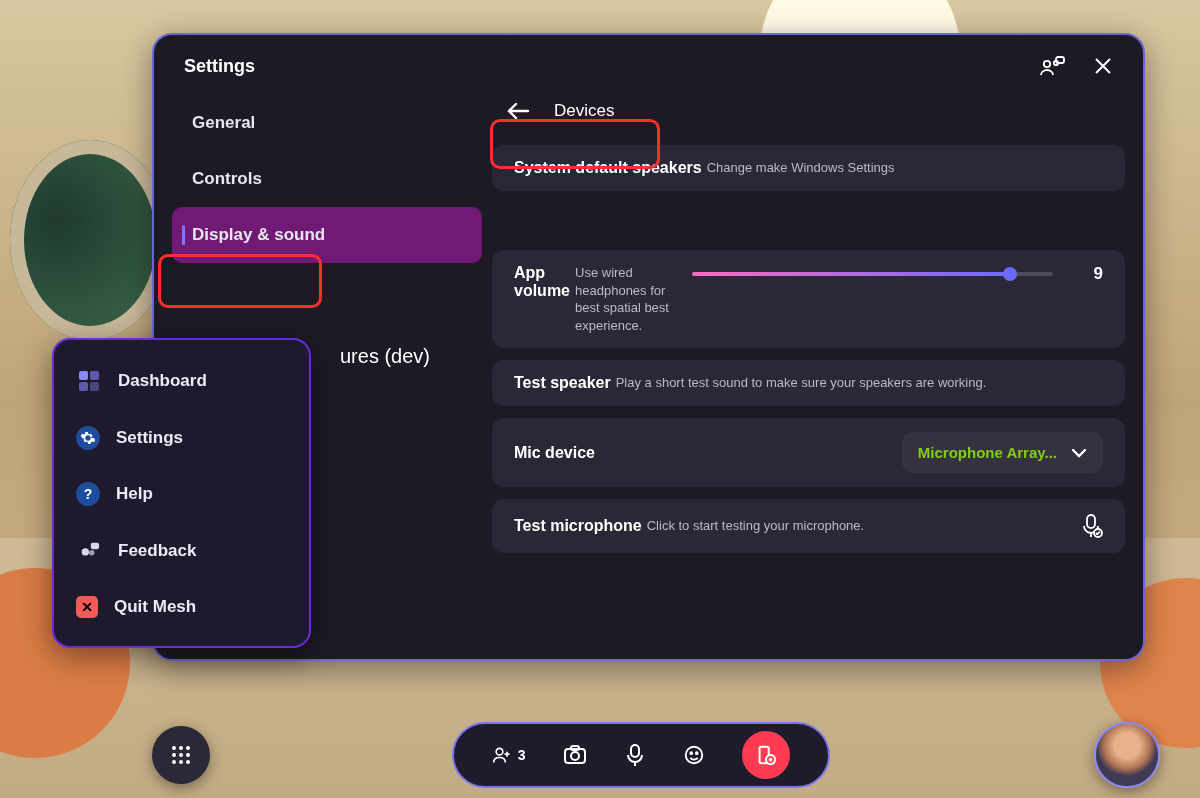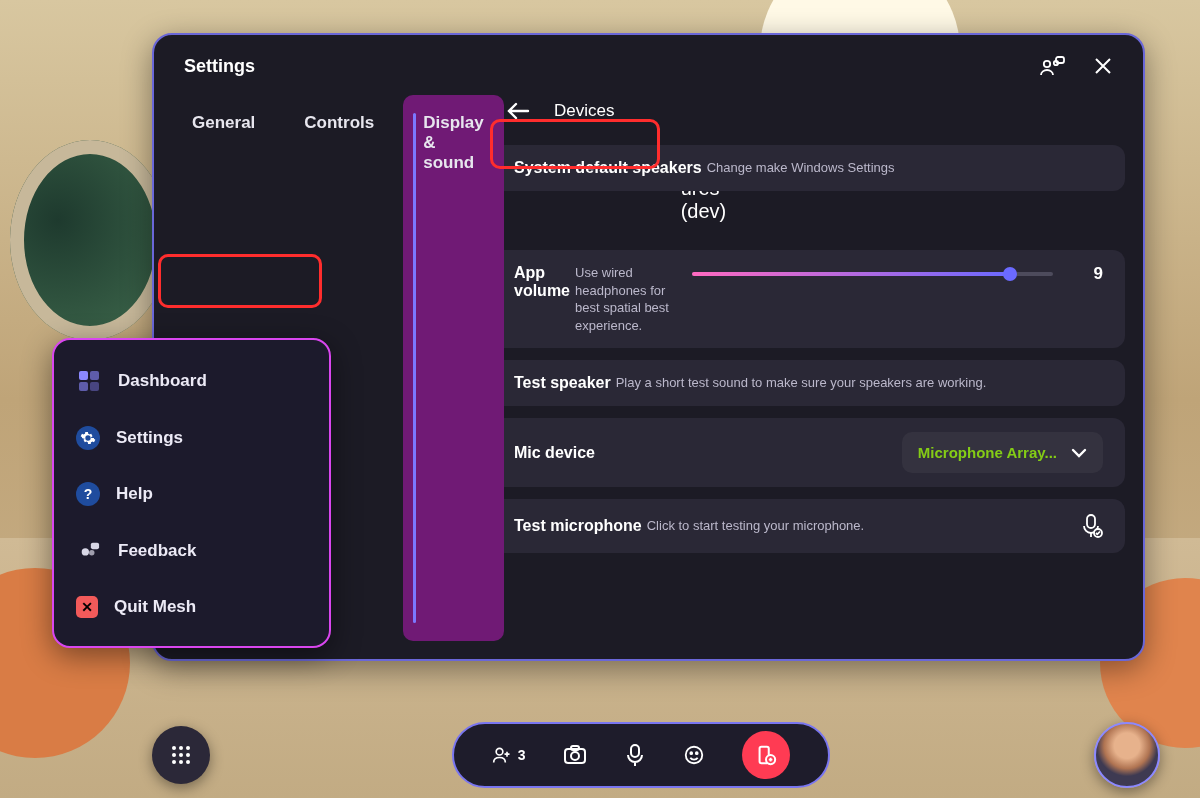--- a/index.html
+++ b/index.html
@@ -30,21 +30,21 @@
     display:flex; align-items:center; justify-content:space-between;
     padding: 20px 30px 12px 30px;
     color:#fff;
   }
   .settings-title { font-size:18px; font-weight:600; }
   .hdr-actions { display:flex; gap:28px; align-items:center; }
   .icon-btn { cursor:pointer; color:#eee; display:flex; align-items:center; justify-content:center; }
 
   .settings-body { flex:1; display:flex; padding: 0 18px 18px 18px; gap: 10px; overflow:hidden; }
 
-  .sidebar { width: 310px; display:flex; gap:9px; padding-top:6px; }
+  .sidebar { width: 310px; display:flex; flex-direction:column; gap:0; padding-top:6px; }
   .sidebar-item {
     position:relative;
     padding: 18px 20px;
     border-radius: 10px;
     color:#e7e6ee; font-size:17px; font-weight:600;
     cursor:pointer;
   }
   .sidebar-item.active { background:#701a75; }
   .sidebar-item.active::before {
     content:""; position:absolute; left:10px; top:18px; bottom:18px; width:3px;
@@ -98,23 +98,23 @@
   .mic-icon-wrap { margin-left:auto; color:#fff; }
 
   
   .highlight {
     position:absolute; border:3px solid #ff2d2d; border-radius:10px; pointer-events:none;
   }
 
   
   .mini-menu {
     position:absolute; left:52px; top:338px;
-    width:279px;
+    width:259px;
     background:#1c1a2c;
-    border:2px solid #d946ef;
+    border:2px solid #6d28d9;
     border-radius:18px;
     padding:14px 10px;
     display:flex; flex-direction:column; gap:4px;
     box-shadow: 0 8px 30px rgba(0,0,0,.45);
   }
   .mini-item {
     display:flex; align-items:center; gap:16px;
     padding:14px 12px; border-radius:10px;
     color:#eceaf6; font-size:17px; font-weight:600; cursor:pointer;
   }

